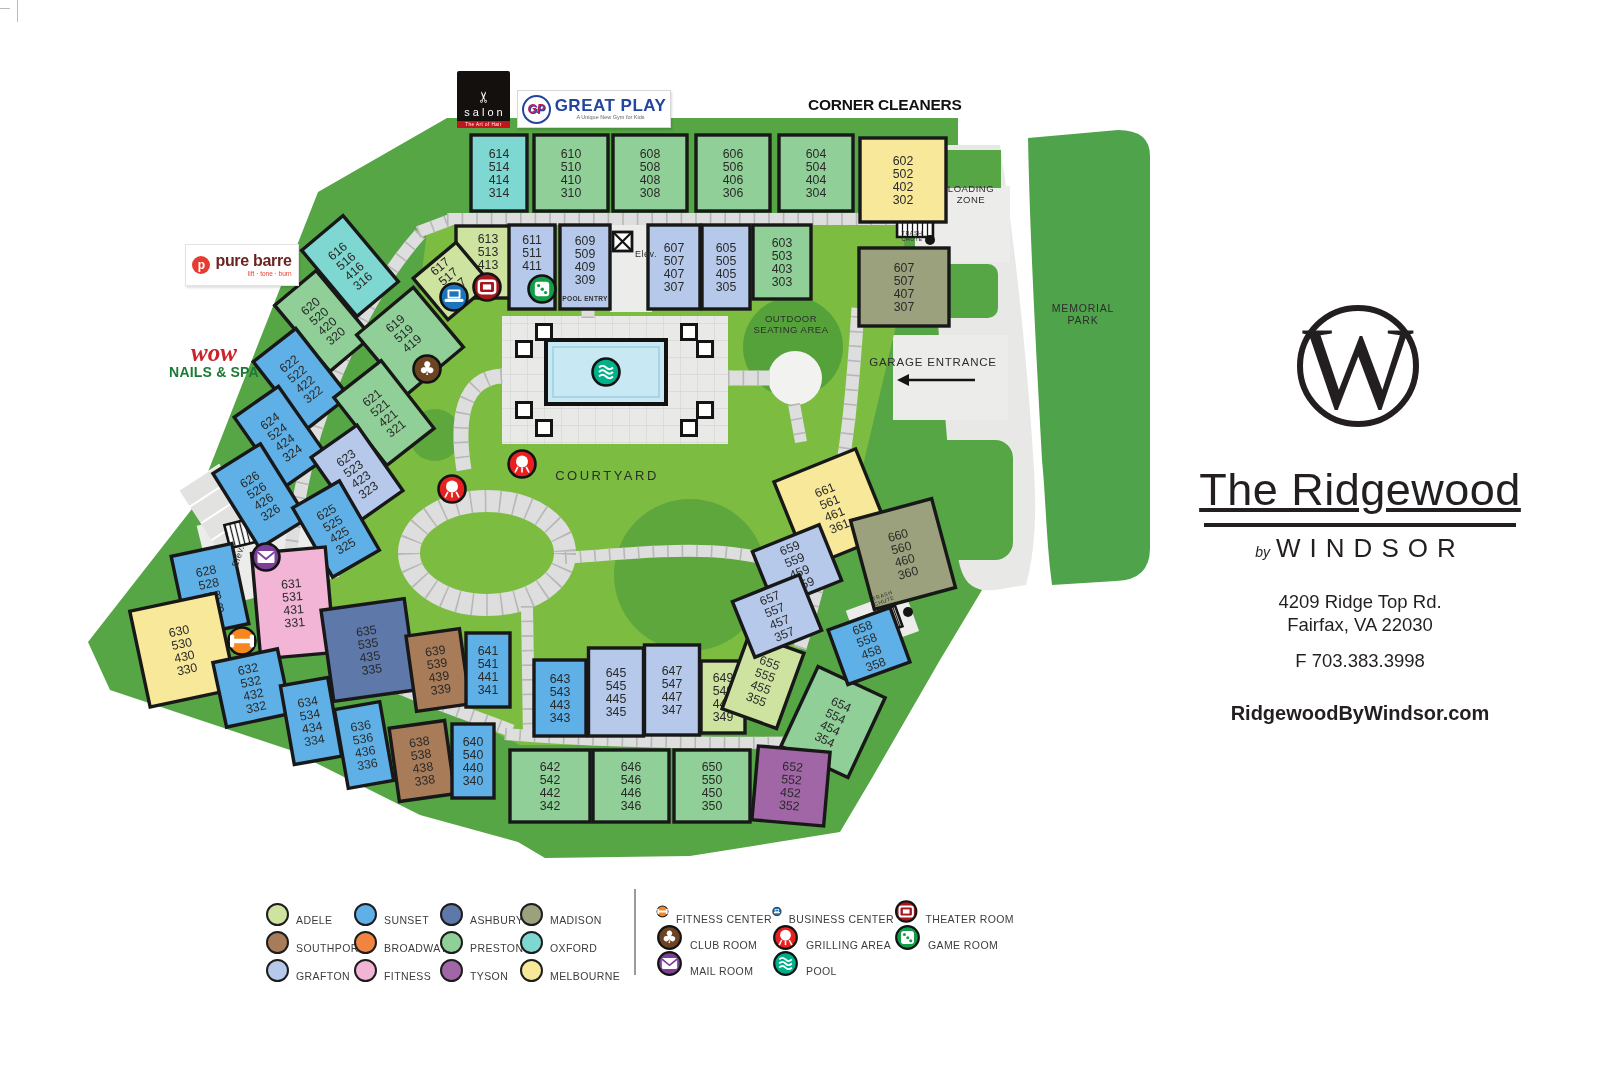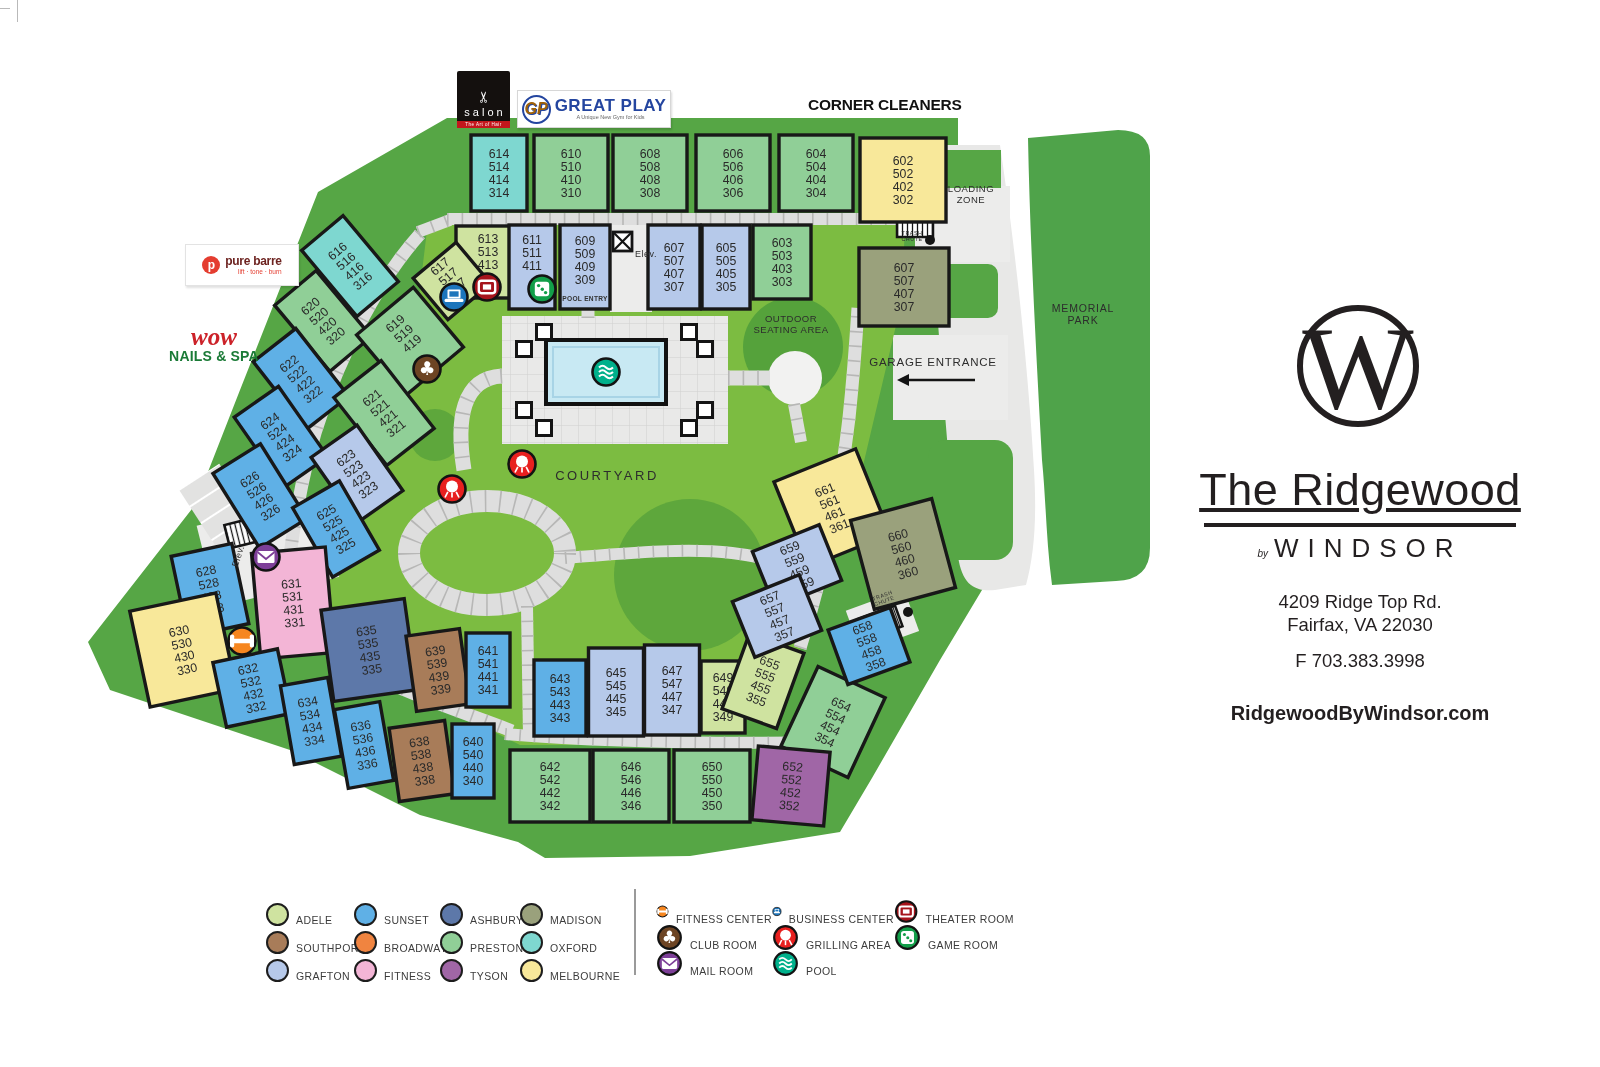--- a/index.html
+++ b/index.html
@@ -13,43 +13,43 @@
   .walk-tick{fill:none;stroke:#b7b7b6;stroke-dasharray:1.6 13;}
   
   .logo{position:absolute;}
   .salon-box{width:53px;height:57px;background:#14100e;color:#fff;text-align:center;
      display:flex;flex-direction:column;justify-content:flex-end;border-radius:2px;}
   .salon-sc{font-size:15px;line-height:14px;transform:rotate(-90deg);}
   .salon-name{font-size:11px;letter-spacing:3px;margin:2px 0 3px 3px;}
   .salon-tag{background:#c3161c;color:#fff;font-size:4.5px;letter-spacing:.5px;padding:1px 0;}
   .gp-box{width:152px;height:36px;background:#fff;border:1px solid #d7d7d7;box-shadow:1px 2px 2px rgba(0,0,0,.15);
      display:flex;align-items:center;justify-content:center;gap:4px;}
-  .gp-mono{width:25px;height:25px;border-radius:50%;border:2px solid #24459f;color:#a16207;
-     font-weight:700;font-style:italic;font-size:16px;display:flex;align-items:center;justify-content:center;
+  .gp-mono{width:25px;height:25px;border-radius:50%;border:2px solid #24459f;color:#be185d;
+     font-weight:700;font-style:italic;font-size:12px;display:flex;align-items:center;justify-content:center;
      text-shadow:1px 1px 0 #24459f;}
   .gp-text{text-align:center;line-height:1;}
   .gp-name{color:#24459f;font-weight:800;font-size:17px;letter-spacing:.5px;}
   .gp-tag{color:#666;font-size:5.5px;margin-top:1px;}
   .cc-text{font-weight:800;font-size:15.5px;color:#111;letter-spacing:-.2px;}
   .pb-box{width:112px;height:40px;background:#fff;border:1px solid #e3e3e3;box-shadow:1px 2px 2px rgba(0,0,0,.12);
      display:flex;align-items:center;justify-content:center;gap:5px;}
   .pb-mono{width:18px;height:18px;border-radius:50%;background:#e43d30;color:#fff;font-weight:700;
      font-size:12px;display:flex;align-items:center;justify-content:center;}
-  .pb-name{color:#6d2320;font-weight:600;font-size:12px;letter-spacing:-.3px;line-height:1;}
+  .pb-name{color:#6d2320;font-weight:600;font-size:16px;letter-spacing:-.3px;line-height:1;}
   .pb-tag{color:#e43d30;font-size:6.5px;text-align:right;margin-top:1px;}
   .wow-box{width:96px;text-align:center;line-height:1;}
   .wow-script{font-family:"Liberation Serif",serif;font-style:italic;font-weight:700;
      color:#cc2229;font-size:25px;}
   .wow-sub{color:#1a7a36;font-weight:800;font-size:14px;letter-spacing:.2px;}
   
   .brand{position:absolute;left:1160px;top:296px;width:400px;text-align:center;color:#231f20;}
   .brand-title{font-size:45px;font-weight:400;letter-spacing:.5px;margin-top:18px;text-decoration:underline;}
   .brand-rule{width:312px;height:3.5px;background:#231f20;margin:7px auto 6px auto;}
   .brand-by{font-size:15px;}
-  .brand-by .by{font-style:italic;font-size:10px;margin-right:6px;}
+  .brand-by .by{font-style:italic;font-size:14px;margin-right:6px;}
   .brand-by .co{font-size:26px;letter-spacing:9px;font-weight:500;}
   .brand-addr{margin-top:26px;font-size:18.5px;font-weight:500;line-height:23px;}
   .brand-phones{margin-top:13px;font-size:18.5px;font-weight:500;line-height:23px;}
   .brand-site{margin-top:30px;font-size:20px;font-weight:700;}
   
   .legend-colors{position:absolute;left:266px;top:905px;display:grid;
      grid-template-columns:88px 86px 80px 118px;row-gap:7px;}
   .legend-amen{position:absolute;left:656px;top:904px;display:grid;
      grid-template-columns:116px 122px 120px;row-gap:5px;}
   .lg-item{display:flex;align-items:flex-end;gap:7px;height:21px;}
@@ -471,21 +471,21 @@
   <div class="logo cc-text" style="left:808px;top:96px">CORNER CLEANERS</div>
 
   <div class="logo pb-box" style="left:185px;top:244px">
     <div class="pb-mono">p</div>
     <div>
       <div class="pb-name">pure barre</div>
       <div class="pb-tag">lift · tone · burn</div>
     </div>
   </div>
 
-  <div class="logo wow-box" style="left:166px;top:324px">
+  <div class="logo wow-box" style="left:166px;top:340px">
     <div class="wow-script">wow</div>
     <div class="wow-sub">NAILS &amp; SPA</div>
   </div>
 
   
 
   
   <div class="brand">
     <svg width="150" height="150" viewBox="0 0 150 150" style="display:block;margin:0 auto">
       <circle cx="73" cy="70" r="58" fill="none" stroke="#231f20" stroke-width="6"></circle>

